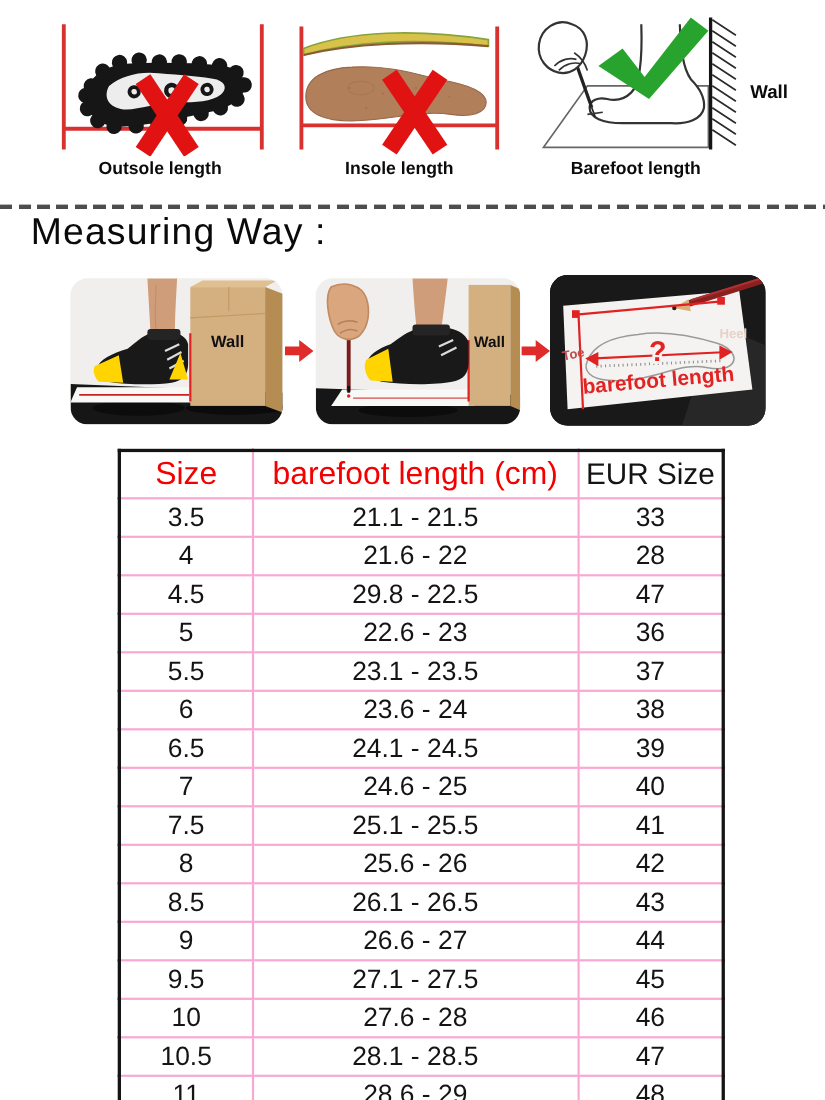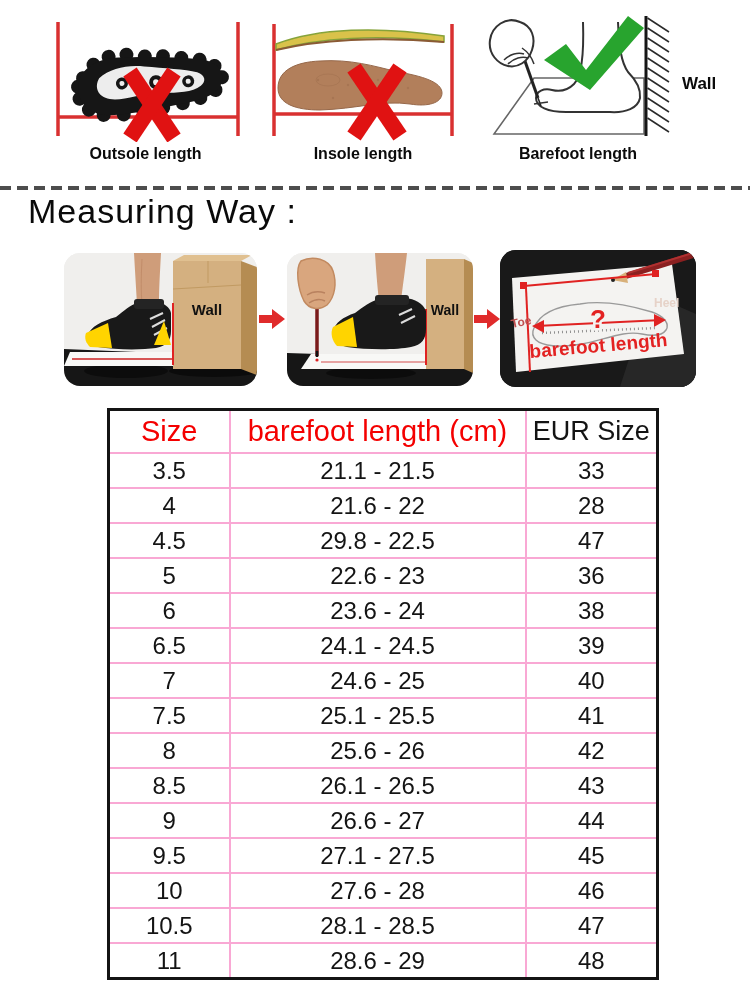--- a/index.html
+++ b/index.html
@@ -269,20 +269,25 @@
         <td>4.5</td>
         <td>29.8 - 22.5</td>
         <td>47</td>
       </tr>
       <tr>
         <td>5</td>
         <td>22.6 - 23</td>
         <td>36</td>
       </tr>
       <tr>
+        <td>5.5</td>
+        <td>23.1 - 23.5</td>
+        <td>37</td>
+      </tr>
+      <tr>
         <td>6</td>
         <td>23.6 - 24</td>
         <td>38</td>
       </tr>
       <tr>
         <td>6.5</td>
         <td>24.1 - 24.5</td>
         <td>39</td>
       </tr>
       <tr>

